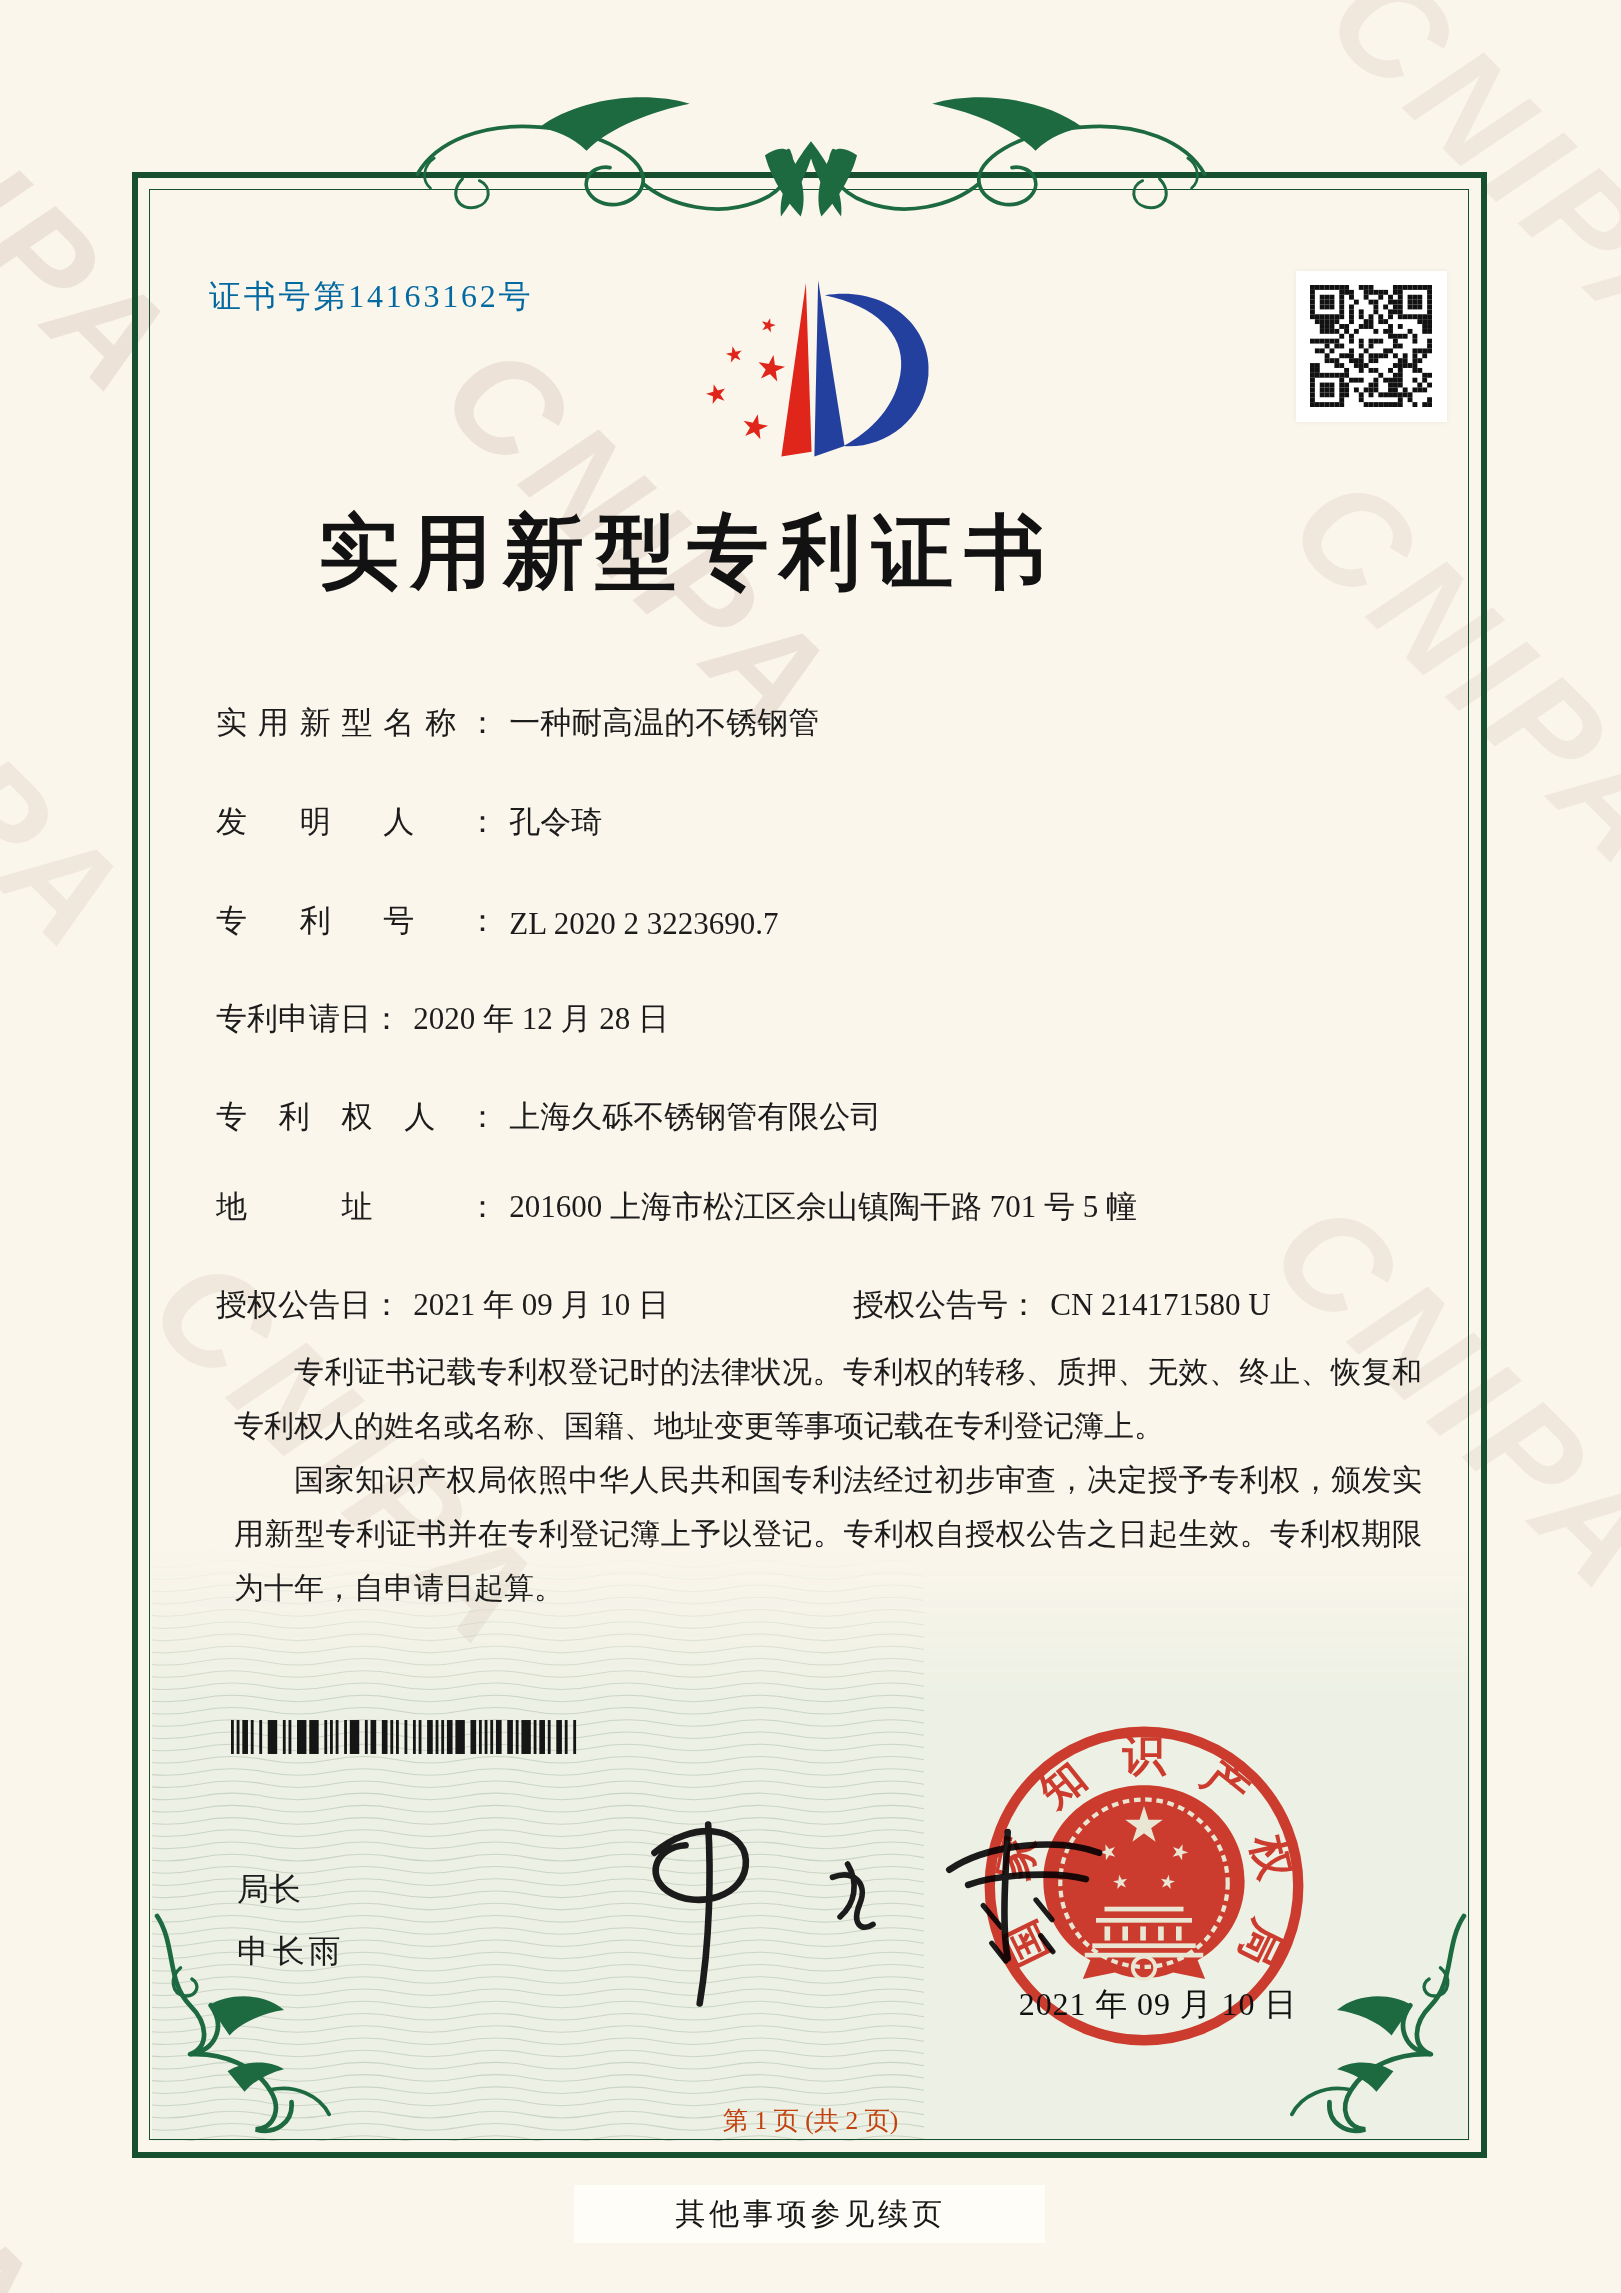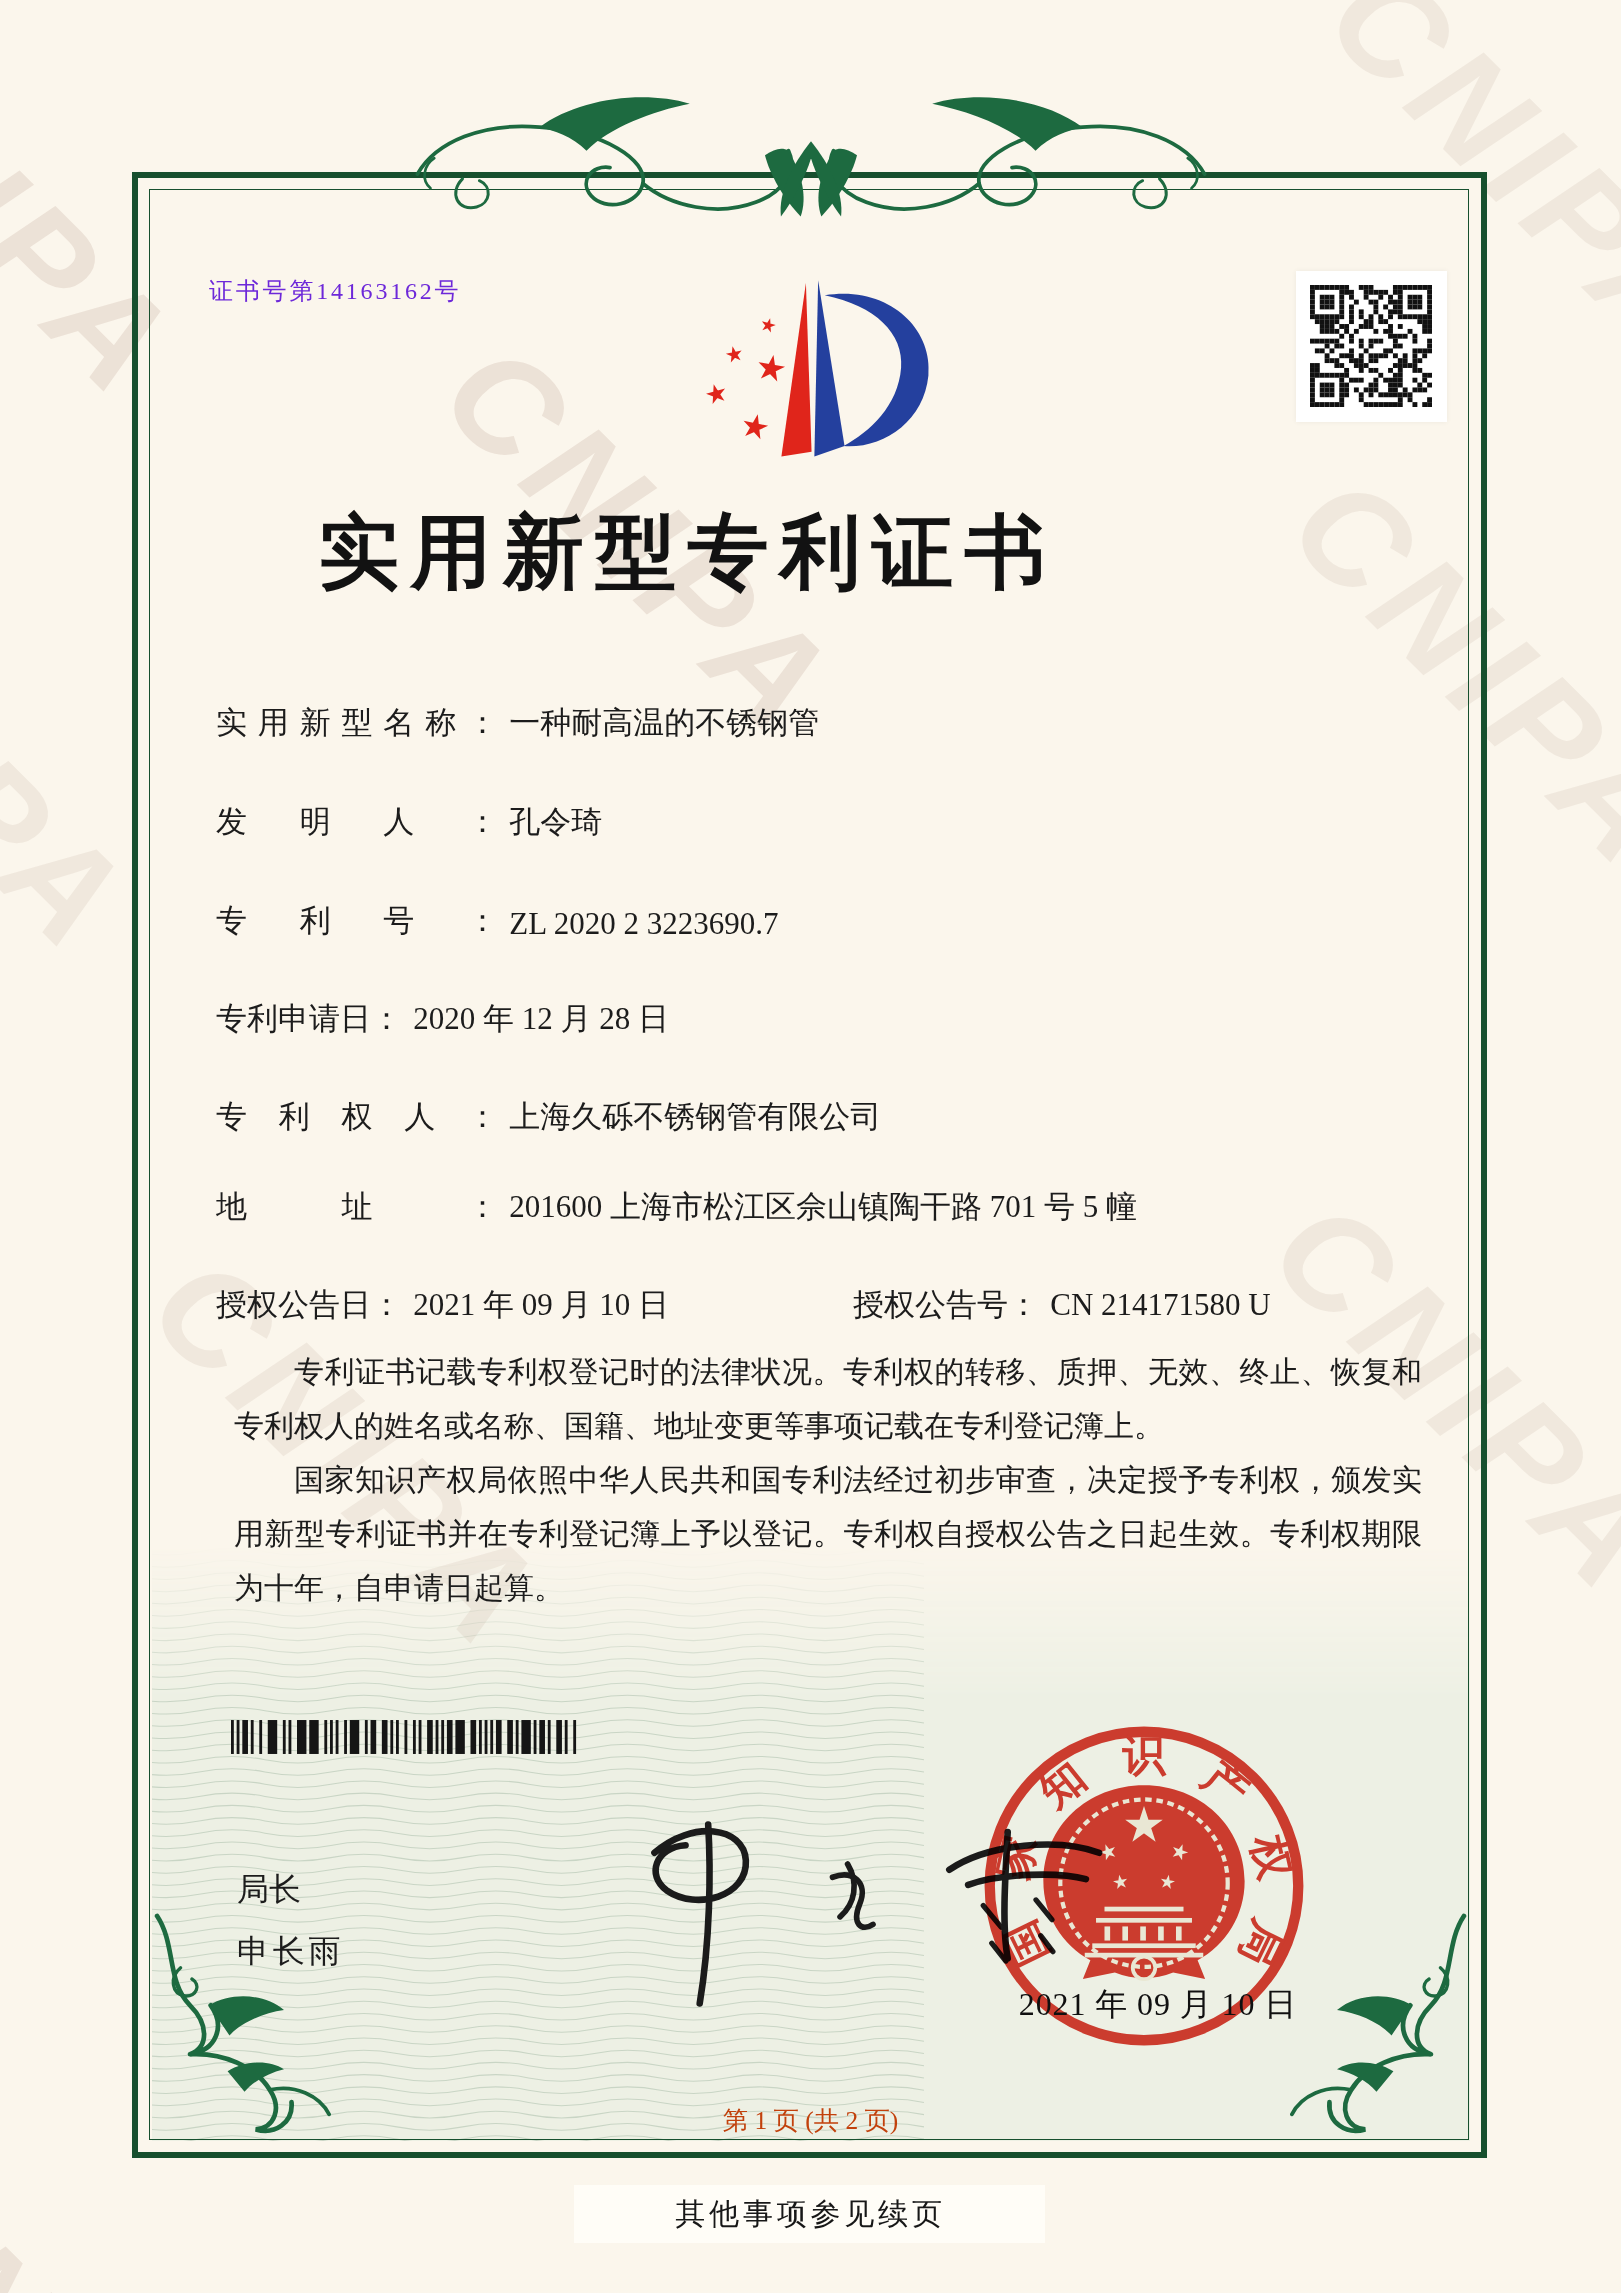--- a/index.html
+++ b/index.html
@@ -36,21 +36,21 @@
   }
   .frame-inner{
     left:149px;top:189px;width:1318px;height:1949px;z-index:2;
     border:1.9px solid var(--frame);pointer-events:none;
   }
   svg.deco{position:absolute;z-index:3;pointer-events:none}
 
   
   .cert-number{
     left:209px;top:275px;z-index:4;
-    font-size:24px;letter-spacing:2.8px;color:#6d28d9;
+    font-size:32px;letter-spacing:2.8px;color:#0369a1;
   }
   .logo{left:657px;top:243px;width:311px;height:245px;z-index:4}
   .qr-box{
     left:1296px;top:271px;width:151px;height:151px;z-index:4;
     background:#fff;box-shadow:0 0 5.6px rgba(0,0,0,.06);
   }
   .qr-box svg{position:absolute;left:14px;top:14px}
   .title{
     left:0;top:499px;width:1375px;z-index:4;text-align:center;
     font-size:81px;font-weight:600;letter-spacing:11.3px;color:#121212;

